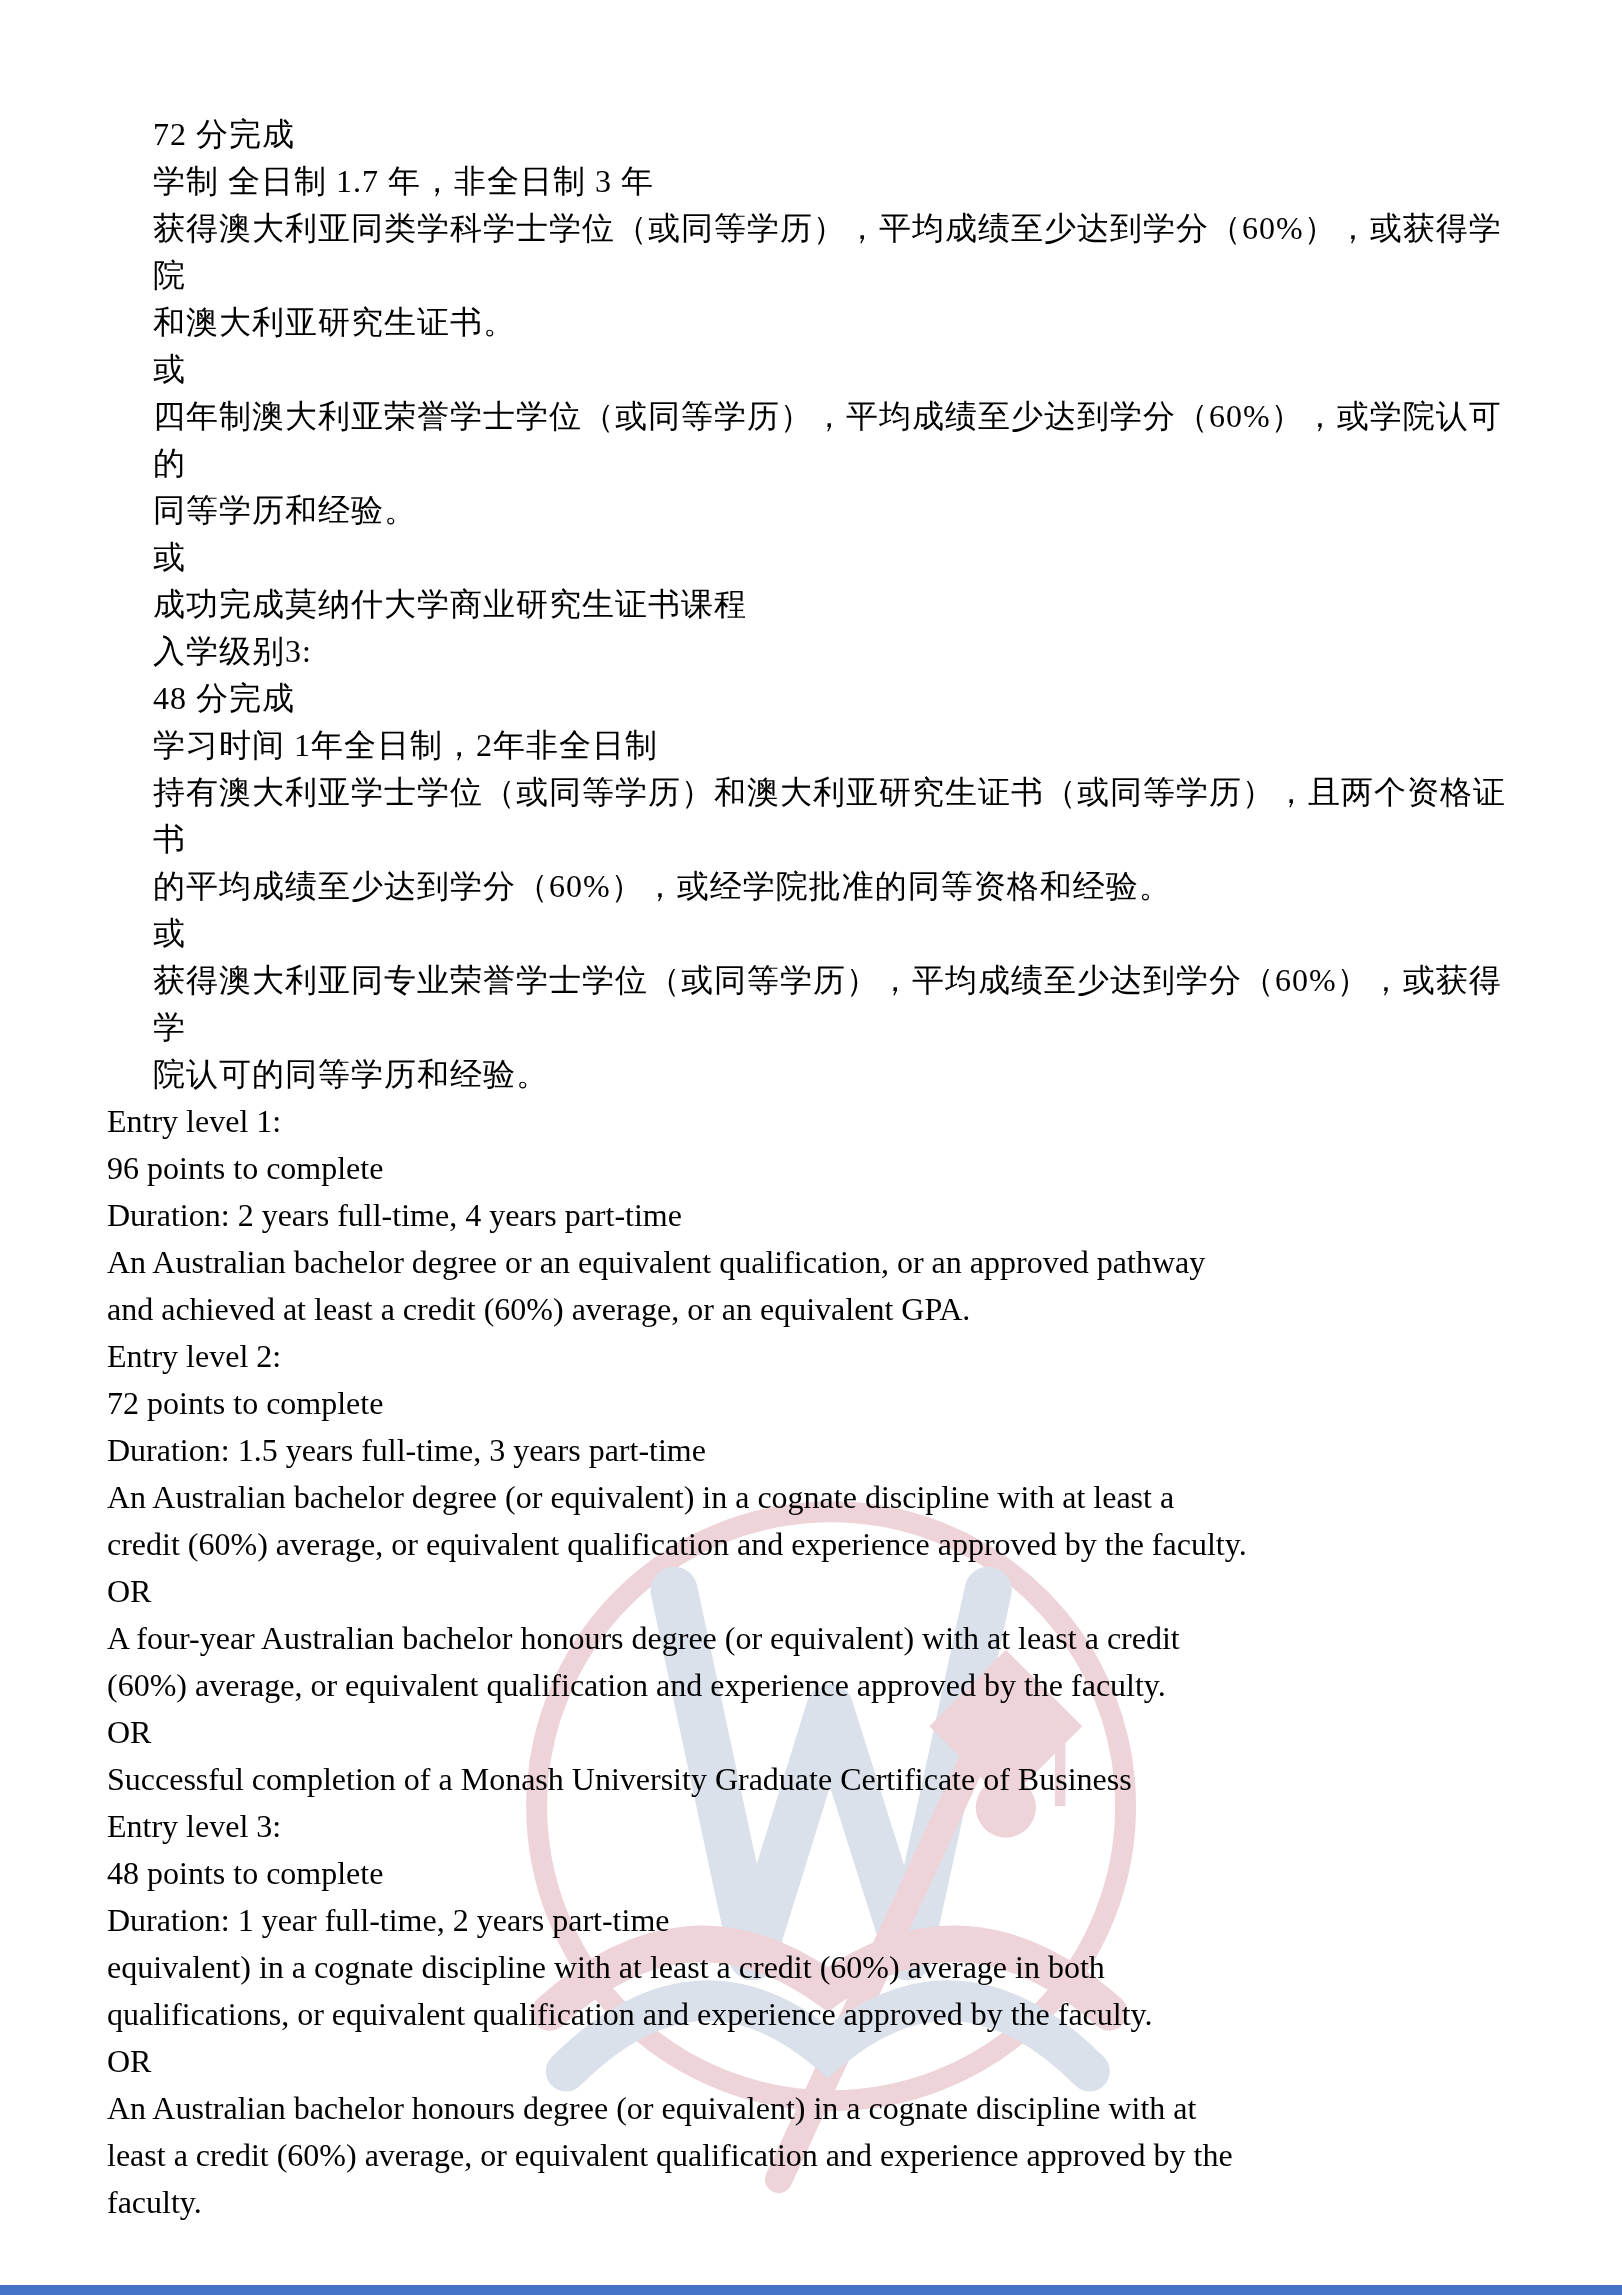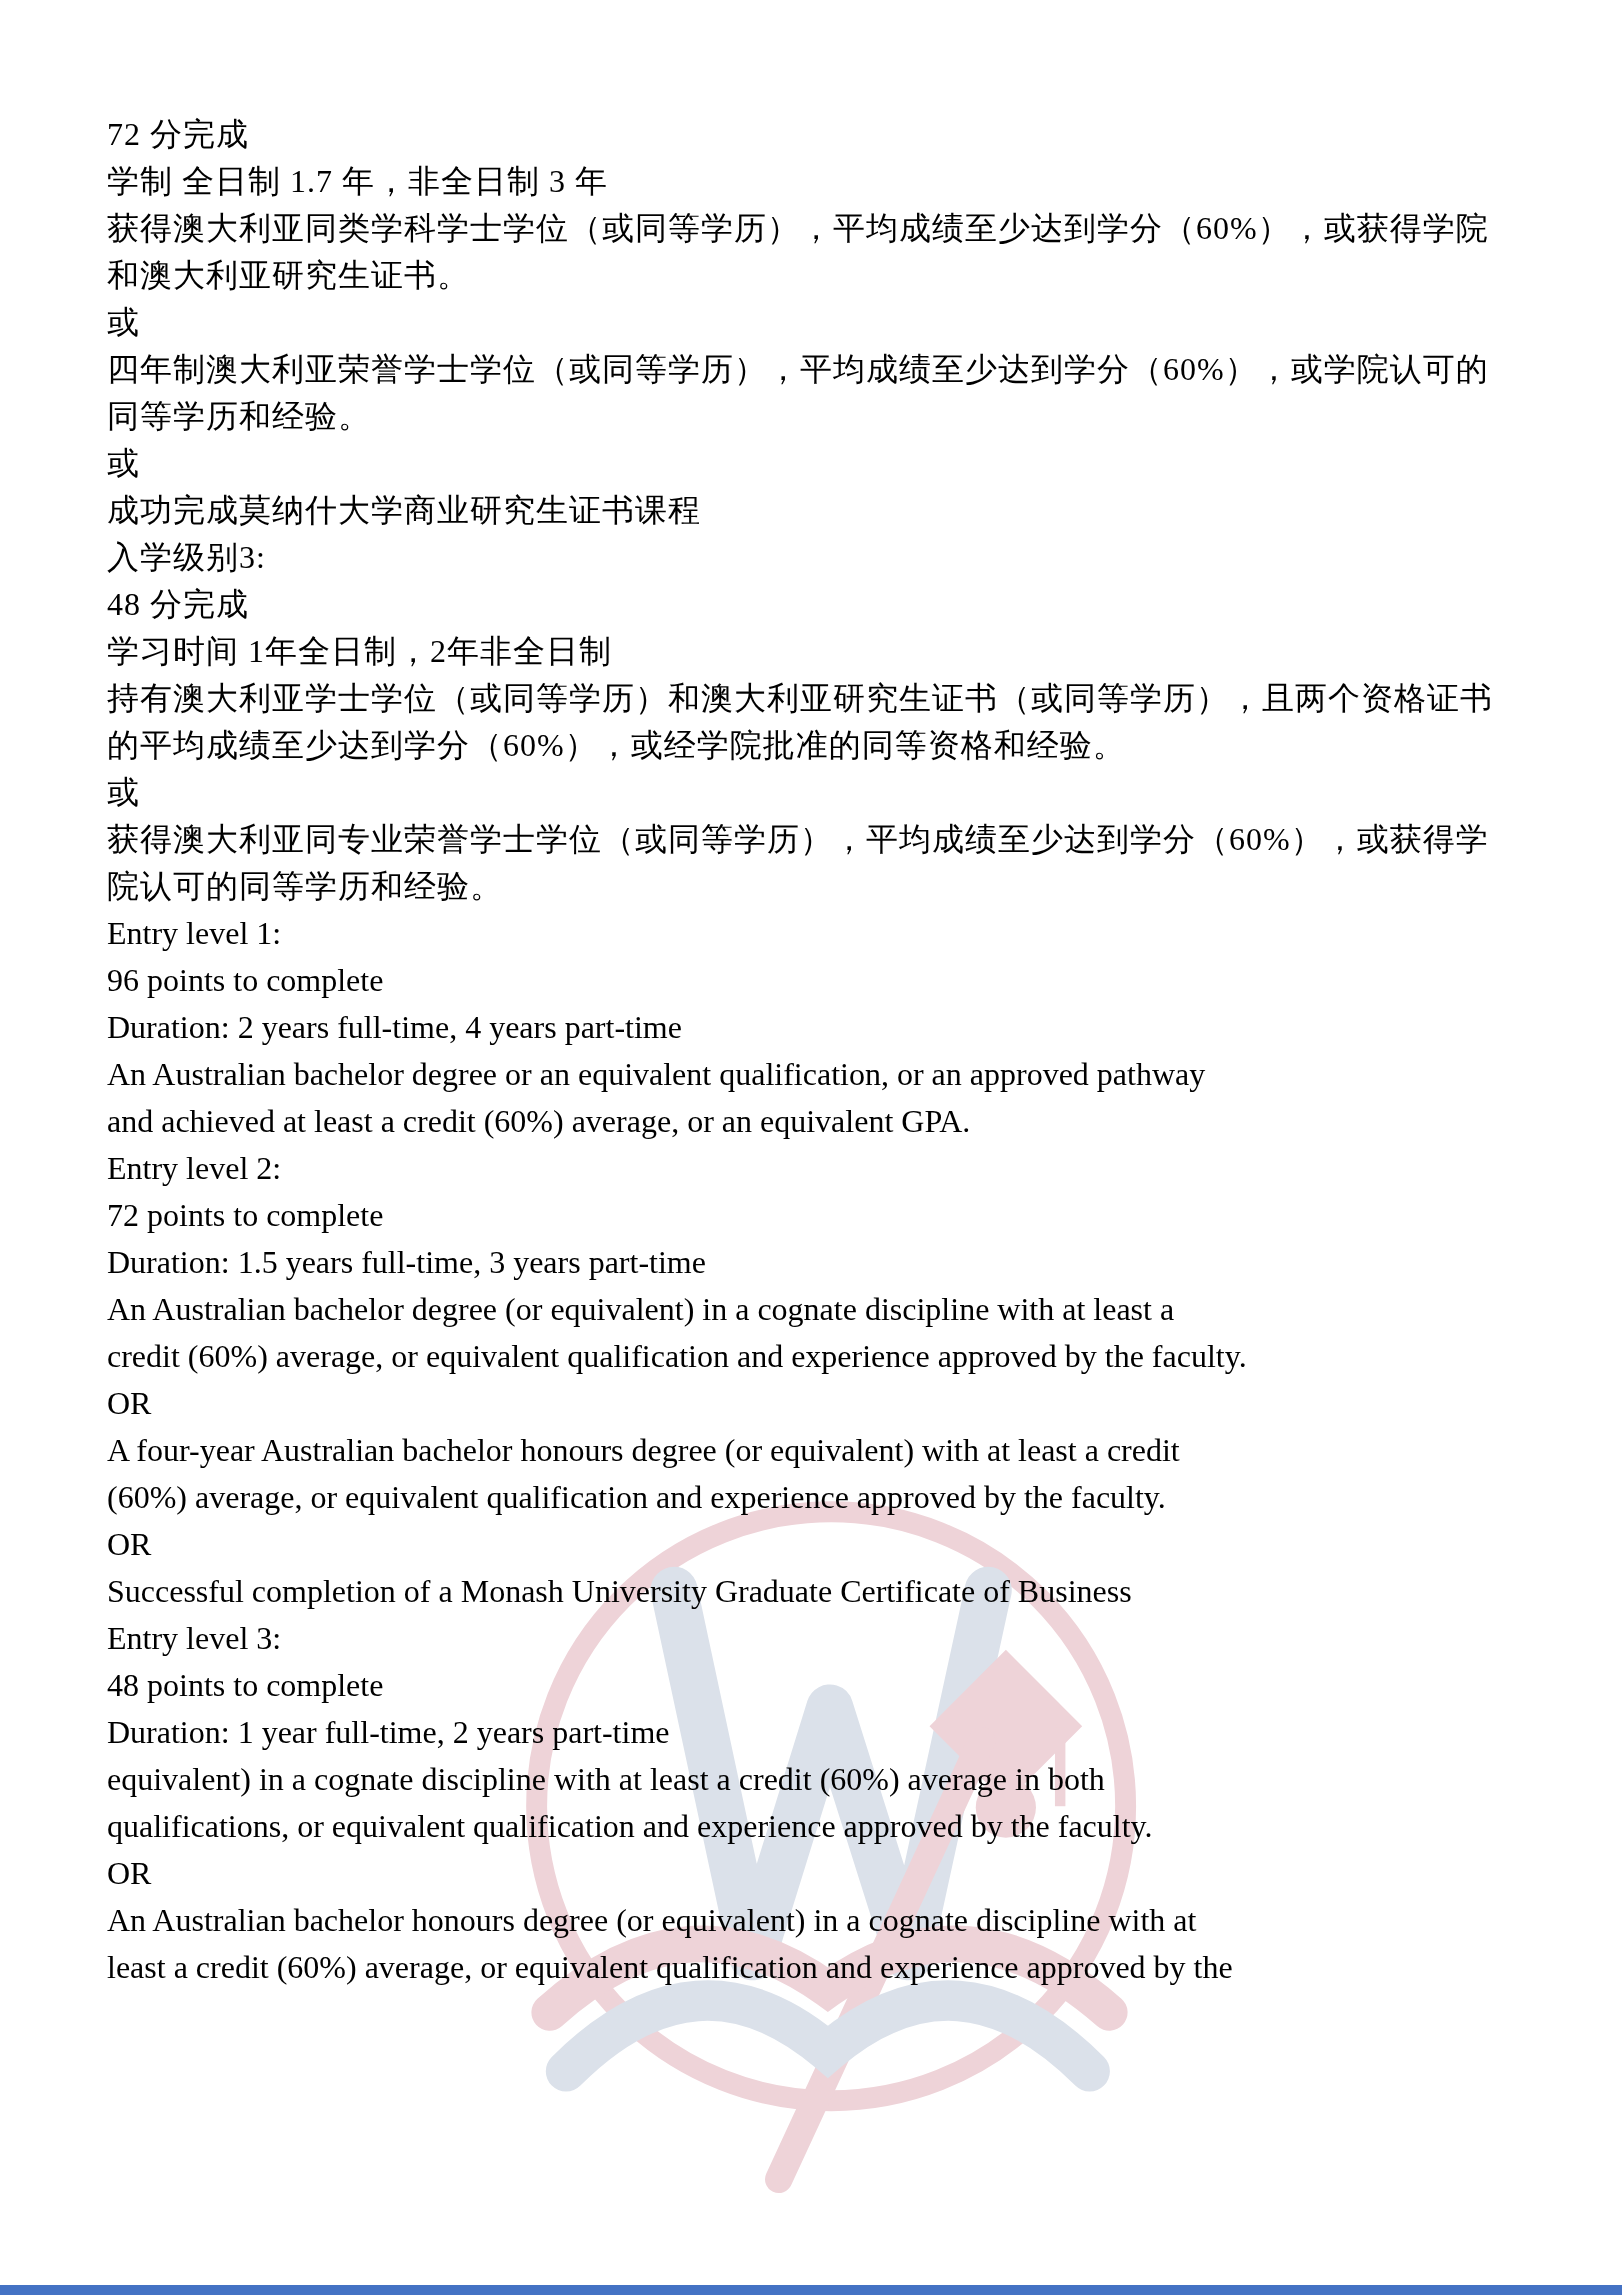--- a/index.html
+++ b/index.html
@@ -33,20 +33,21 @@
   }
   .line {
     font-size: 32px;
     line-height: 47px;
     color: #000000;
     white-space: pre-wrap;
     min-height: 47px;
   }
   .line.zh {
     letter-spacing: 1px;
+    margin-left: 46px;
   }
   .footer-bar {
     position: absolute;
     left: 0;
     right: 0;
     bottom: 0;
     height: 10.5px;
     background: var(--footer, #4472c4);
     z-index: 3;
   }
@@ -109,18 +110,19 @@
       <div class="line en">OR</div>
       <div class="line en">Successful completion of a Monash University Graduate Certificate of Business</div>
       <div class="line en">Entry level 3:</div>
       <div class="line en">48 points to complete</div>
       <div class="line en">Duration: 1 year full-time, 2 years part-time</div>
       <div class="line en">equivalent) in a cognate discipline with at least a credit (60%) average in both</div>
       <div class="line en">qualifications, or equivalent qualification and experience approved by the faculty.</div>
       <div class="line en">OR</div>
       <div class="line en">An Australian bachelor honours degree (or equivalent) in a cognate discipline with at</div>
       <div class="line en">least a credit (60%) average, or equivalent qualification and experience approved by the</div>
+      <div class="line en">faculty.</div>
     </div>
 
   <div class="footer-bar"></div>
 
 </div>
 
 
 </body></html>

